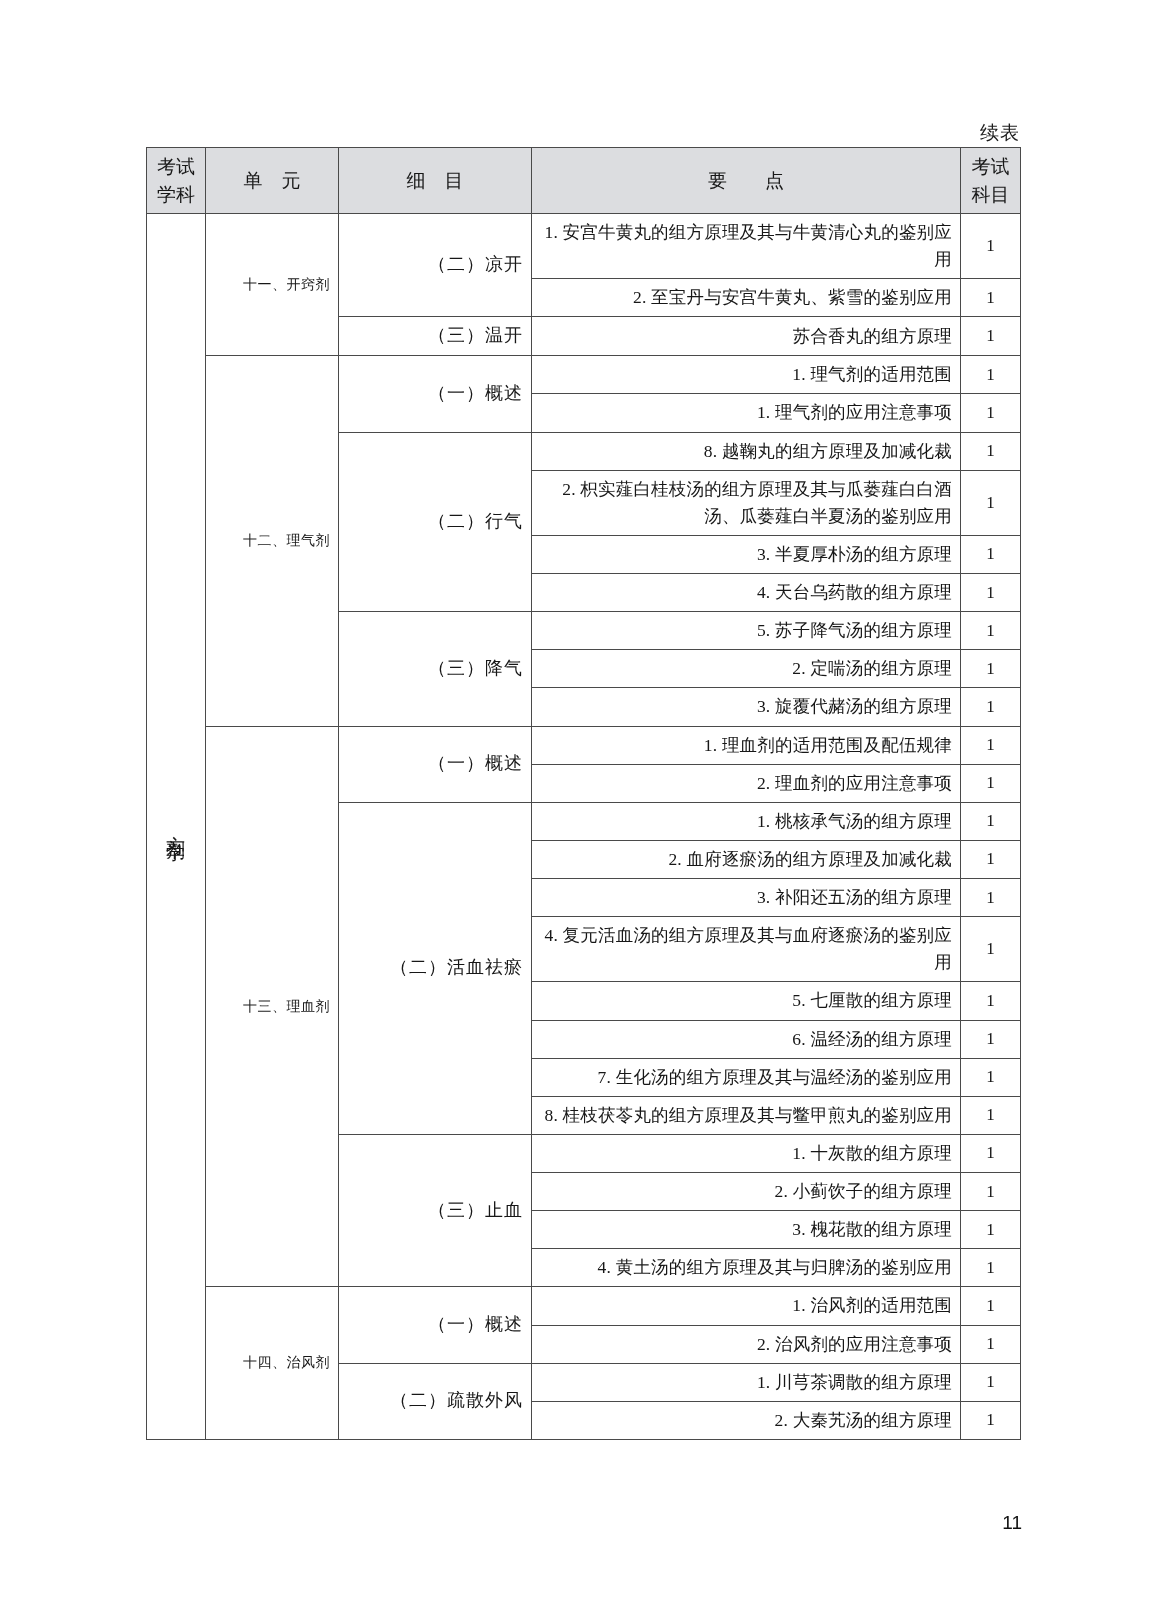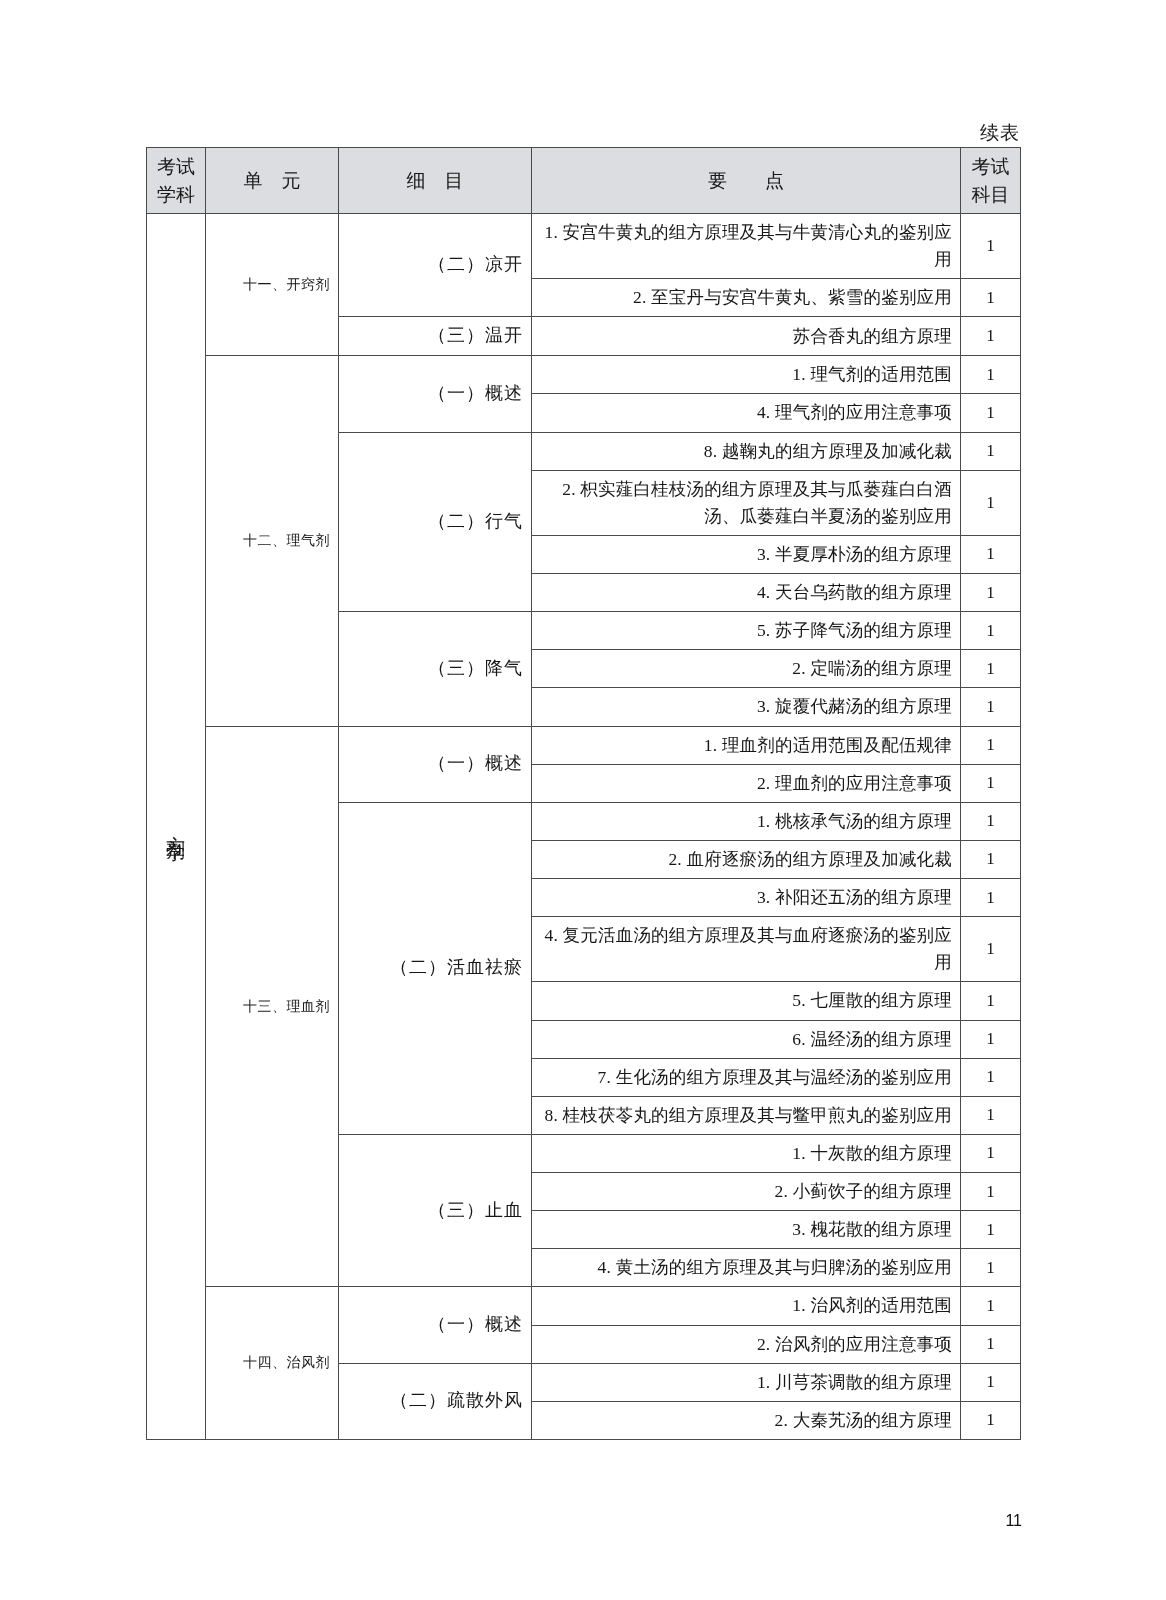--- a/index.html
+++ b/index.html
@@ -97,21 +97,21 @@
   td.code-cell {
     text-align: center;
     font-size: 17px;
   }
   .page-number {
     position: absolute;
     left: 0;
     top: 1512px;
     width: 1022px;
     text-align: right;
-    font-size: 16px;
+    font-size: 19px;
     font-family: "Liberation Sans", sans-serif;
     color: #111;
   }
 </style>
 </head>
 <body>
 
 <div class="page">
 
   <div class="cont-label">续表</div>
@@ -156,21 +156,21 @@
           <td class="points-cell">苏合香丸的组方原理</td>
           <td class="code-cell">1</td>
         </tr>
         <tr>
           <td class="unit-cell" rowspan="9">十二、理气剂</td>
           <td class="detail-cell" rowspan="2">（一）概述</td>
           <td class="points-cell">1. 理气剂的适用范围</td>
           <td class="code-cell">1</td>
         </tr>
         <tr>
-          <td class="points-cell">4. 理气剂的应用注意事项</td>
+          <td class="points-cell">1. 理气剂的应用注意事项</td>
           <td class="code-cell">1</td>
         </tr>
         <tr>
           <td class="detail-cell" rowspan="4">（二）行气</td>
           <td class="points-cell">8. 越鞠丸的组方原理及加减化裁</td>
           <td class="code-cell">1</td>
         </tr>
         <tr>
           <td class="points-cell">2. 枳实薤白桂枝汤的组方原理及其与瓜蒌薤白白酒汤、瓜蒌薤白半夏汤的鉴别应用</td>
           <td class="code-cell">1</td>

